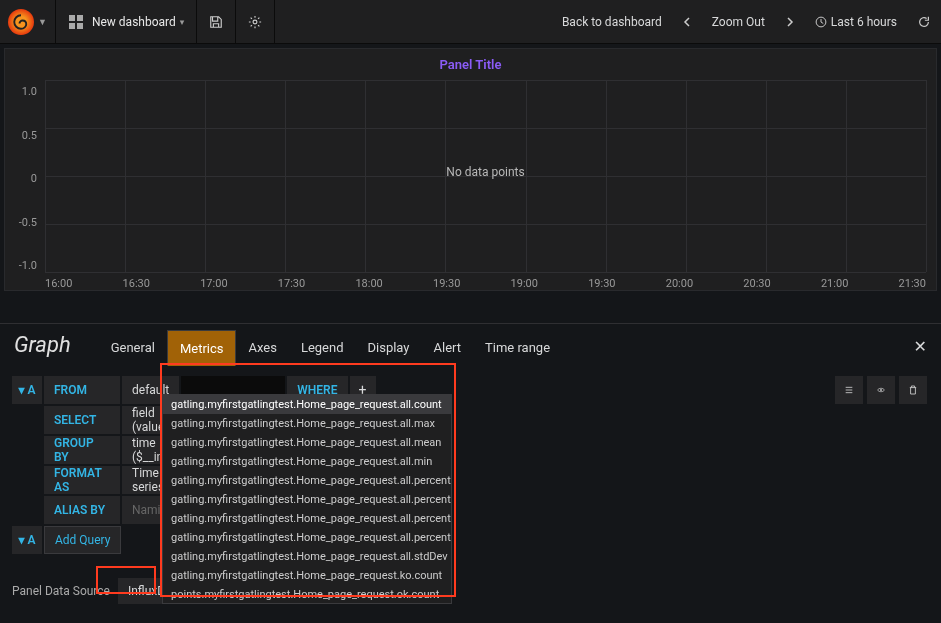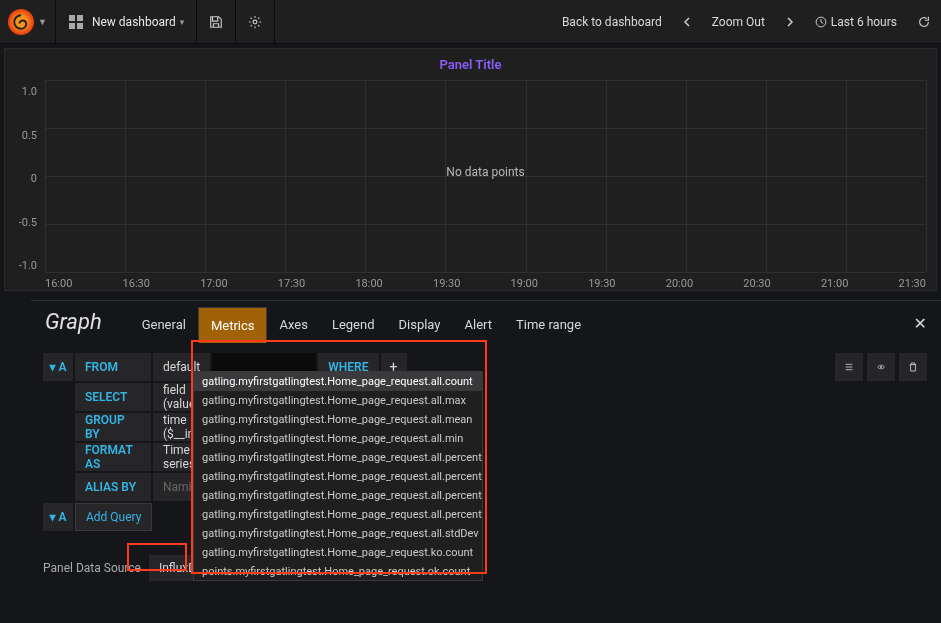--- a/index.html
+++ b/index.html
@@ -16,21 +16,21 @@
 .nav-right-item { display: flex; align-items: center; height: 100%; padding: 0 10px; cursor: pointer; font-size: 12px; color: #d8d9da; }
 .panel-chart { margin: 4px; background: #1f1f20; border: 1px solid #292a2d; }
 .panel-title { text-align: center; font-size: 13px; color: #8b5cf6; font-weight: 600; padding: 8px 0; }
 .chart-area { position: relative; height: 210px; display: flex; justify-content: space-between; }
 .y-axis { width: 40px; display: flex; flex-direction: column; justify-content: space-between; align-items: flex-end; padding: 5px 8px 18px 0; font-size: 11px; color: #999; }
 .grid-zone { flex: 1; position: relative; margin-bottom: 18px; margin-right: 10px; }
 .grid-line-h { position: absolute; left: 0; right: 0; border-top: 1px solid #2f2f32; }
 .grid-line-v { position: absolute; top: 0; bottom: 0; border-left: 1px solid #2f2f32; }
 .no-data { position: absolute; top: 48%; left: 50%; transform: translate(-50%, -50%); color: #b8b8b8; font-size: 12px; }
 .x-axis { position: absolute; bottom: 0; left: 40px; right: 10px; display: flex; justify-content: space-between; font-size: 11px; color: #999; }
-.editor { margin-top: 9px; padding-left: 31px; }
+.editor { margin-top: 32px; }
 .editor-header { display: flex; align-items: baseline; border-top: 1px solid #2f2f32; }
 .editor-title { font-size: 22px; font-style: italic; color: #e0e0e0; padding: 8px 28px 0 14px; }
 .tabs { display: flex; }
 .tab { padding: 10px 12px; font-size: 13px; color: #d8d9da; cursor: pointer; }
 .tab.active { border: 1px solid #3a3a3d; border-bottom: none; background: #a16207; color: #fff; }
 .close-x { margin-left: auto; padding: 10px 14px; font-size: 16px; cursor: pointer; }
 .query-area { padding: 10px 12px 6px 12px; }
 .query-row { display: flex; align-items: center; margin-bottom: 2px; }
 .segment { background: #262628; color: #d8d9da; padding: 6px 10px; margin-right: 2px; font-size: 12px; height: 28px; display: flex; align-items: center; }
 .segment.label { color: #33b5e5; font-weight: 600; text-transform: uppercase; width: 76px; }

